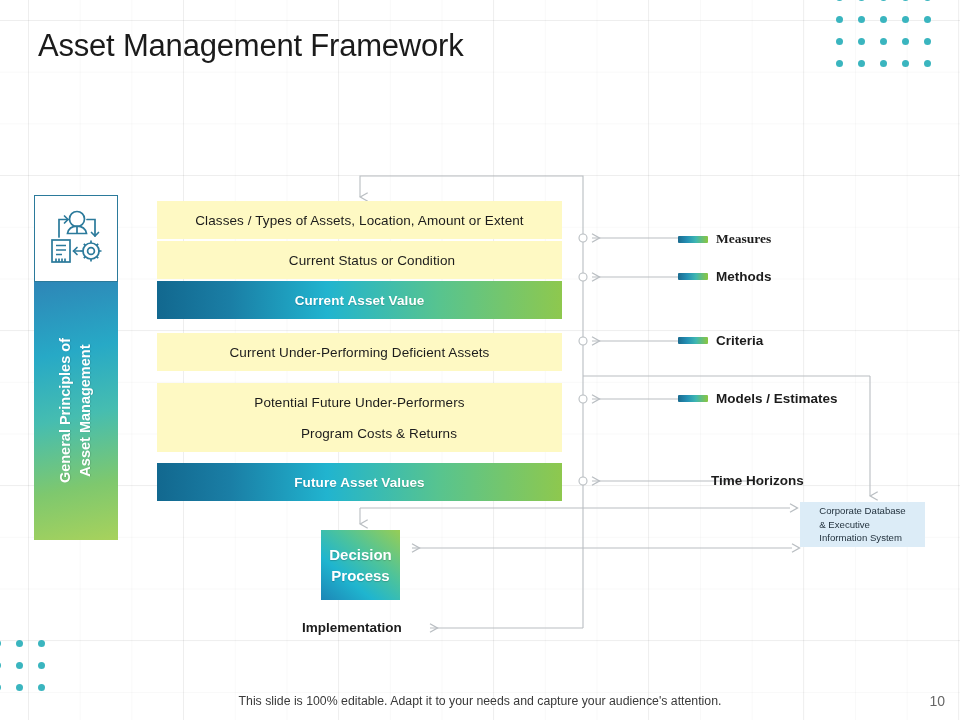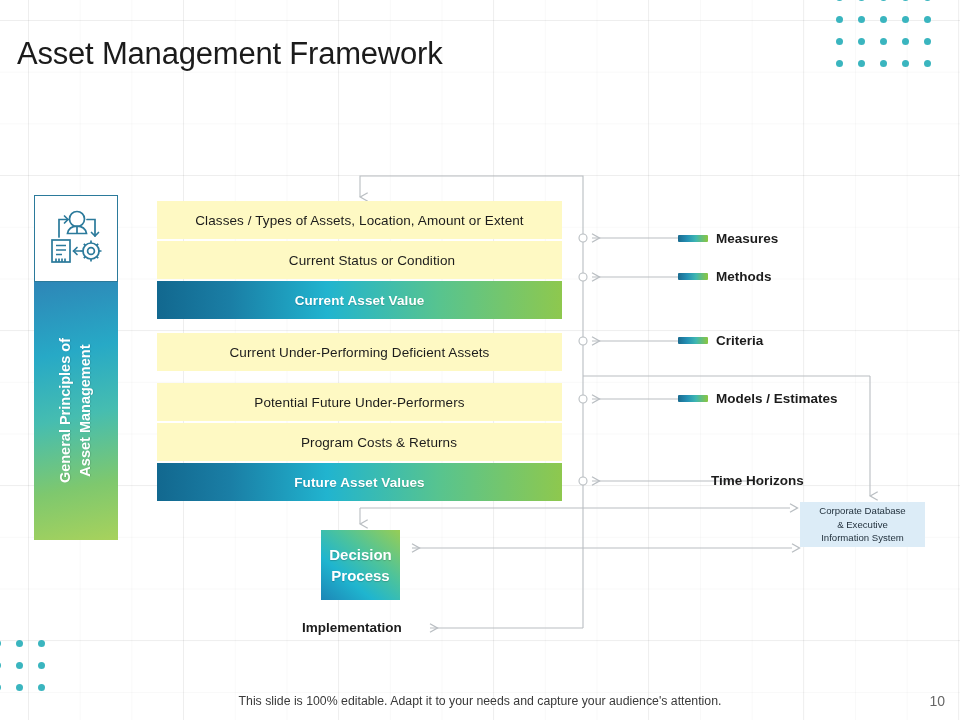--- a/index.html
+++ b/index.html
@@ -33,23 +33,23 @@
     grid-template-rows:repeat(4,22px);
   }
   #dots-bottom-left{
     bottom:14px; left:-6px;
     grid-template-columns:repeat(3,22px);
     grid-template-rows:repeat(3,22px);
   }
 
   
   #page-title{
-    position:absolute; left:17px; top:28px;
+    position:absolute; left:38px; top:28px;
     font-size:31px; font-weight:400; color:#1b1b1b;
-    letter-spacing:-0.2px; white-space:nowrap;margin-top:8px;
+    letter-spacing:-0.2px; white-space:nowrap;
   }
 
   
   #left-banner{ position:absolute; left:34px; top:195px; width:84px; }
   #banner-icon-box{
     width:84px; height:87px;
     border:1.4px solid #2b7a9b; background:#ffffff;
     display:flex; align-items:center; justify-content:center;
   }
   #banner-bar{
@@ -90,21 +90,21 @@
   #implementation-label{
     position:absolute; left:302px; top:620px;
     font-size:13.5px; font-weight:bold; color:#1c1c1c;
   }
 
   
   #corporate-box{
     position:absolute; left:800px; top:502px; width:125px; height:45px;
     background:#dcecf7;
     display:flex; align-items:center; justify-content:center;
-    text-align:center; font-size:9.6px; color:#1f2e3a; line-height:1.45;
+    text-align:left; font-size:9.6px; color:#1f2e3a; line-height:1.45;
   }
 
   
   .legend-item{
     position:absolute; display:flex; align-items:center; gap:8px;
     font-size:13.5px; color:#1c1c1c; font-weight:bold; white-space:nowrap;
   }
   .legend-dash{
     width:30px; height:7px; border-radius:1px;
     background:linear-gradient(90deg,#1b6b8f 0%, #2490b4 30%, #3fb7b1 60%, #8cc63f 100%);
@@ -248,39 +248,39 @@
     </div>
   </div>
 </div>
 
 <div class="flow-row plain" style="top:201px;">Classes / Types of Assets, Location, Amount or Extent</div>
 <div class="flow-row plain" style="top:241px;padding-left:25px;">Current Status or Condition</div>
 <div class="flow-row accent" style="top:281px;">Current Asset Value</div>
 <div class="flow-row plain" style="top:321px;margin-top:12px;">Current Under-Performing Deficient Assets</div>
 
 <div class="flow-row plain" style="top:383px;">Potential Future Under-Performers</div>
-<div class="flow-row plain" style="top:423px;padding-left:39px;">Program Costs &amp; Returns</div>
+<div class="flow-row plain" style="top:414px;padding-left:39px;">Program Costs &amp; Returns</div>
 <div class="flow-row accent" style="top:463px;">Future Asset Values</div>
 
 <div id="decision-box">
   <span>Decision</span>
   <span>Process</span>
 </div>
 
 <div id="implementation-label">Implementation</div>
 
 <div id="corporate-box">
   <div>
     <div>Corporate Database</div>
     <div>&amp; Executive</div>
     <div>Information System</div>
   </div>
 </div>
 
-<div class="legend-item" style="left:678px; top:231px;">
+<div class="legend-item" style="left:678px; top:231px;font-family:Liberation Serif, serif;">
   <span class="legend-dash"></span>
   <span>Measures</span>
 </div>
 <div class="legend-item" style="left:678px; top:269px;">
   <span class="legend-dash"></span>
   <span>Methods</span>
 </div>
 <div class="legend-item" style="left:678px; top:333px;">
   <span class="legend-dash"></span>
   <span>Criteria</span>

